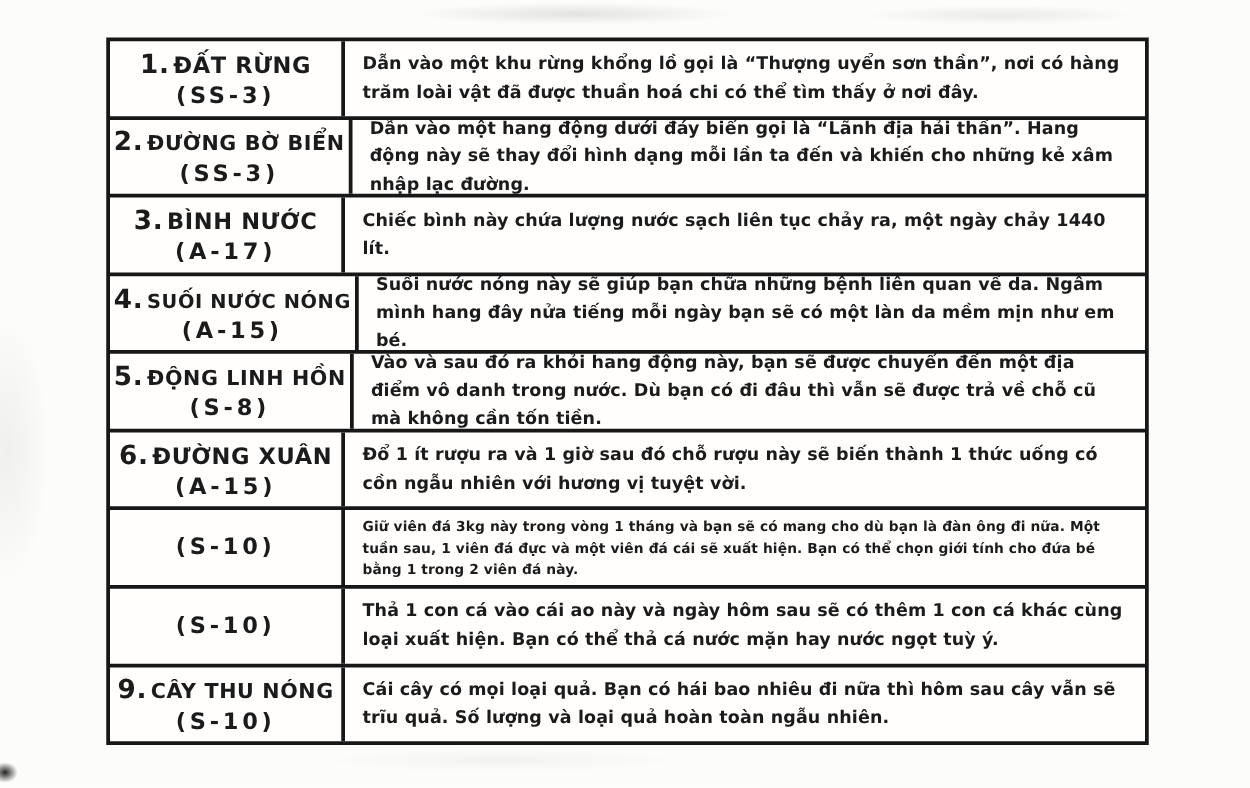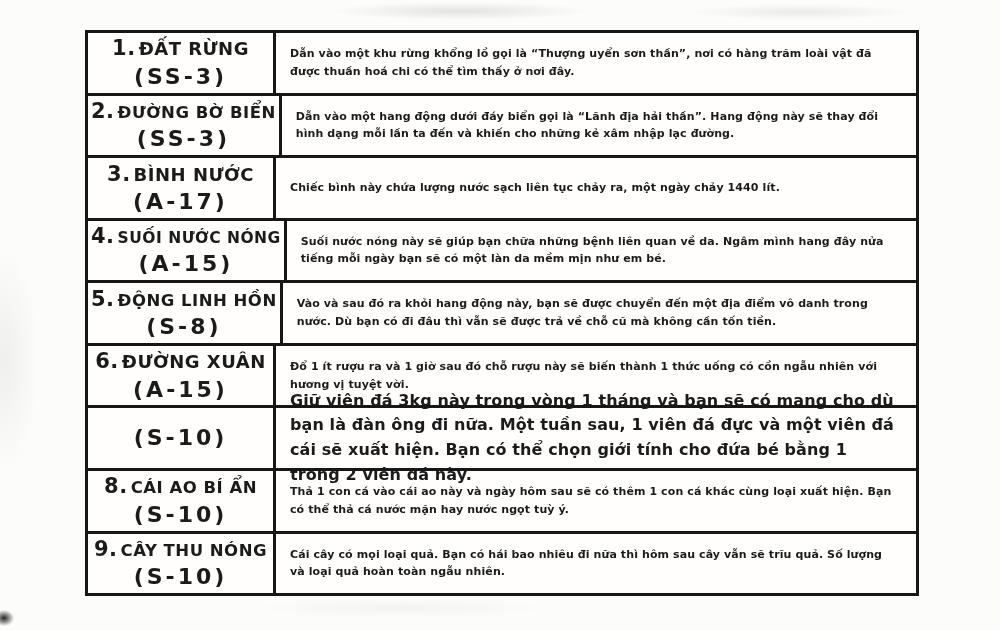--- a/index.html
+++ b/index.html
@@ -44,25 +44,25 @@
     display:flex; flex-direction:column; align-items:center; justify-content:center;
     gap:2px; padding:2px 3px; text-align:center;
   }
   .entry-title {
     font-weight:700; font-size:18px; line-height:1.25;
     letter-spacing:.5px; white-space:nowrap;
   }
   .row.name-med .entry-title  { font-size:16.5px;text-align:center; }
   .row.name-long .entry-title { font-size:15.5px; }
   .entry-num { font-size:21px; margin-right:3px; }
-  .entry-code { font-weight:700; font-size:22px; letter-spacing:3px; line-height:1.2; }
+  .entry-code { font-weight:700; font-size:18px; letter-spacing:3px; line-height:1.2; }
 
   .cell-desc { flex:1 1 auto; display:flex; align-items:center; padding:4px 18px 4px 14px; }
-  .desc-text { font-weight:700; font-size:11px; line-height:1.6; letter-spacing:.1px; }
-  .row.small-desc .desc-text { font-size:16px; line-height:1.55; }
+  .desc-text { font-weight:700; font-size:14px; line-height:1.6; letter-spacing:.1px; }
+  .row.small-desc .desc-text { font-size:11px; line-height:1.55; }
 </style>
 </head>
 <body>
 
 <div class="smudge smudge-top-center"></div>
 <div class="smudge smudge-top-right"></div>
 <div class="smudge smudge-left-edge"></div>
 <div class="smudge smudge-bottom"></div>
 <div class="smudge ink-mark-bottom-left"></div>
 <div class="smudge speck"></div>
@@ -144,23 +144,20 @@
     <div class="cell-name">
       <div class="entry-code">(S-10)</div>
     </div>
     <div class="cell-desc">
       <div class="desc-text">Giữ viên đá 3kg này trong vòng 1 tháng và bạn sẽ có mang cho dù bạn là đàn ông đi nữa. Một tuần sau, 1 viên đá đực và một viên đá cái sẽ xuất hiện. Bạn có thể chọn giới tính cho đứa bé bằng 1 trong 2 viên đá này.</div>
     </div>
   </div>
 
   <div class="row name-med">
     <div class="cell-name">
-      <div class="entry-title">
-        <span class="entry-num">8.</span><span>CÁI AO BÍ ẨN</span>
-      </div>
       <div class="entry-code">(S-10)</div>
     </div>
     <div class="cell-desc">
       <div class="desc-text">Thả 1 con cá vào cái ao này và ngày hôm sau sẽ có thêm 1 con cá khác cùng loại xuất hiện. Bạn có thể thả cá nước mặn hay nước ngọt tuỳ ý.</div>
     </div>
   </div>
 
   <div class="row name-med">
     <div class="cell-name">
       <div class="entry-title">

